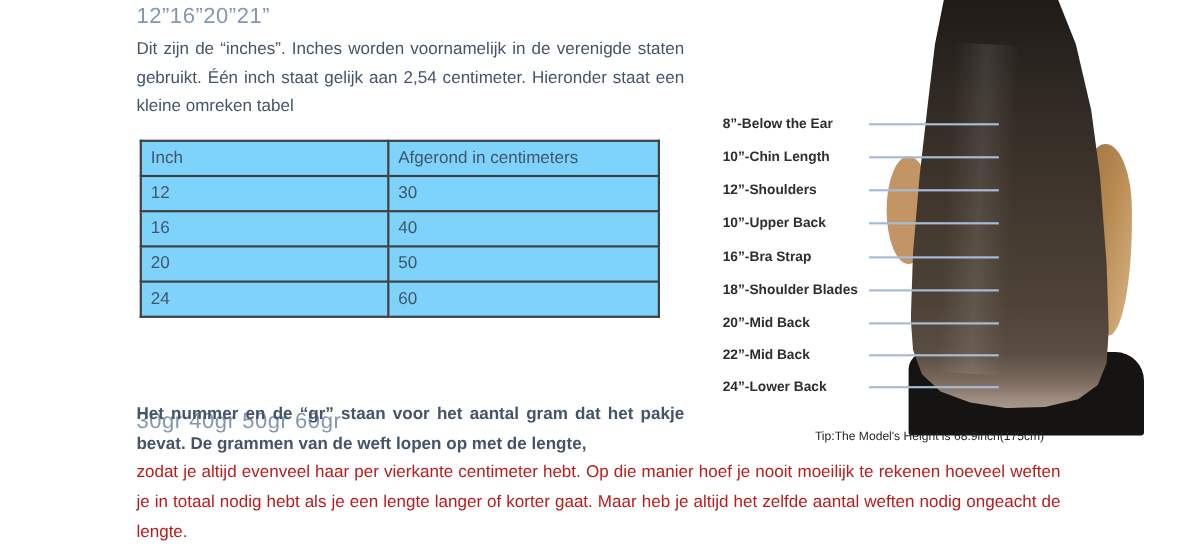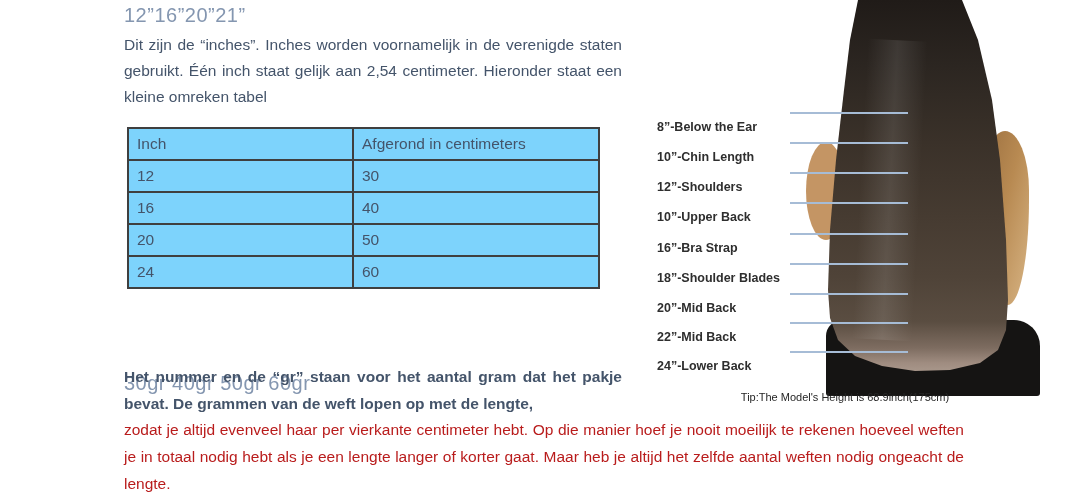--- a/index.html
+++ b/index.html
@@ -52,21 +52,20 @@
     text-align:justify;
   }
   
   .len-label{
     left:657px;
     color:#2e2e2e;
     font-size:12.5px;
     font-weight:700;
     white-space:nowrap;
     z-index:6;
-    margin-top:15px;
   }
   .len-line{
     left:790px;width:118px;height:2px;
     background:#a6bcd6;
     z-index:5;
   }
   #tip-text{
     left:700px;top:391px;width:290px;
     text-align:center;
     color:#262626;font-size:11px;font-weight:400;

